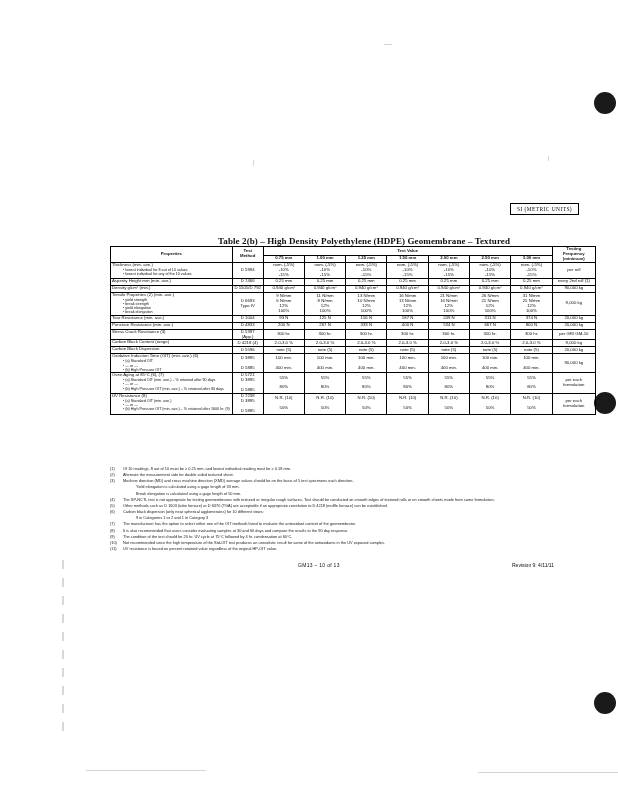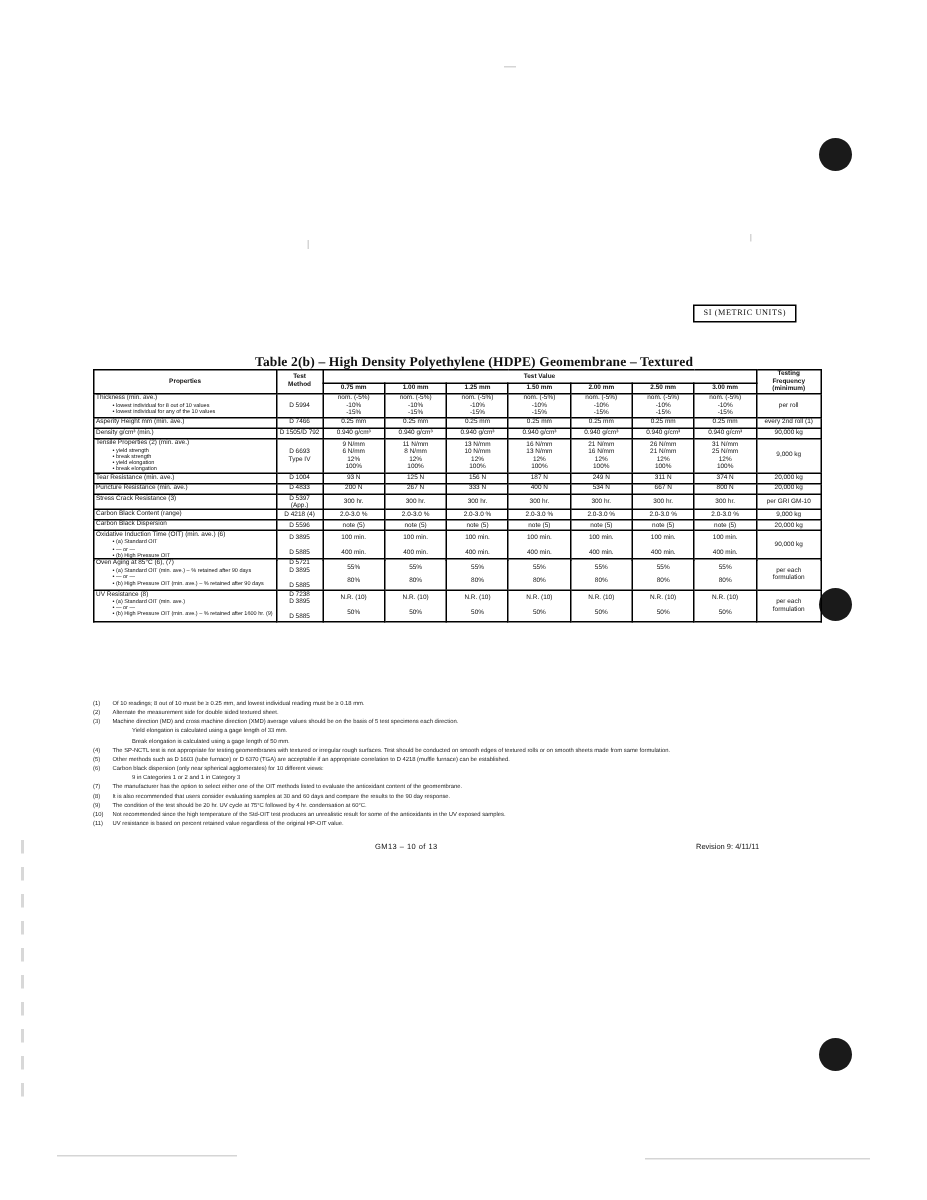--- a/index.html
+++ b/index.html
@@ -1,17 +1,17 @@
 <!DOCTYPE html>
 <html><head>
 <meta charset="utf-8">
 <style>
   html,body{margin:0;padding:0;background:#ffffff;}
   body{width:618px;height:800px;position:relative;font-family:"Liberation Serif",serif;color:#111;}
-  .page{position:absolute;inset:0;background:#fff;overflow:hidden;}
+  .page{position:absolute;inset:0;background:#fff;overflow:hidden;margin-left:48px;}
 
   
   .hole{position:absolute;width:22px;height:22px;border-radius:50%;background:#1a1a1a;}
   .hole.h1{left:546px;top:92px;}
   .hole.h2{left:546px;top:392px;}
   .hole.h3{left:546px;top:692px;}
 
   
   .edge-dots{position:absolute;left:14px;top:560px;width:3px;height:180px;}
   .edge-dots i{display:block;width:2px;height:9px;background:#d8d8d8;margin-bottom:9px;}

